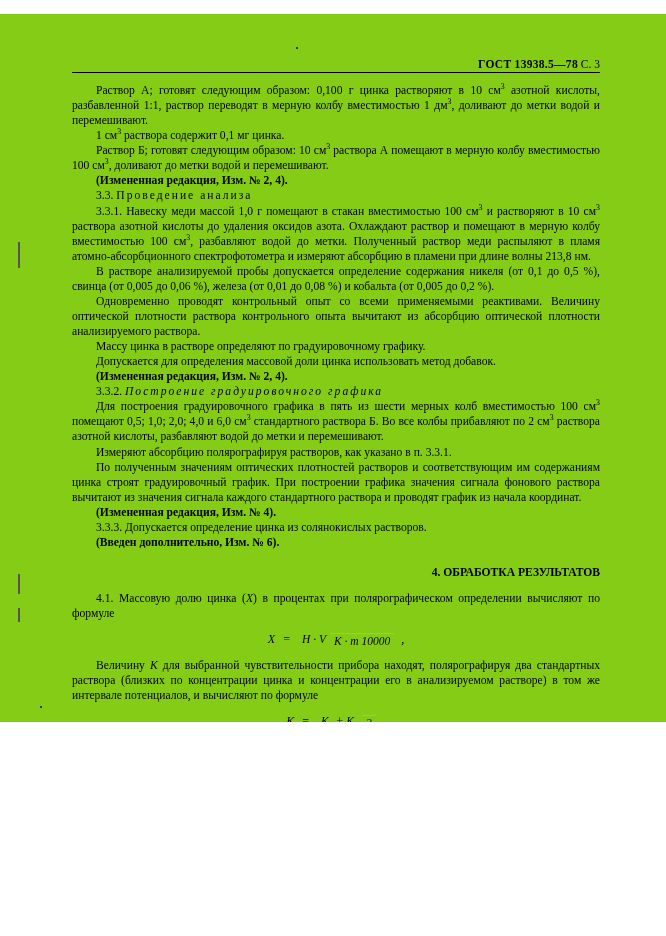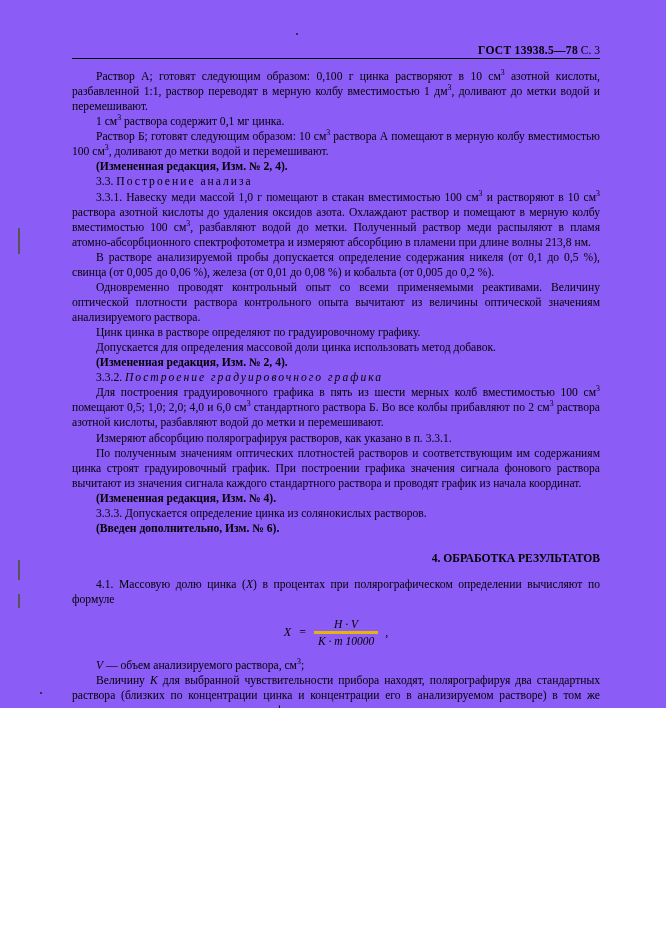--- a/index.html
+++ b/index.html
@@ -4,24 +4,25 @@
 <style>
   html, body {
     margin: 0;
     padding: 0;
     background: #ffffff;
   }
   .page {
     position: relative;
     width: 666px;
     height: 708px;
-    background: #8b5cf6;
+    background: #84cc16;
     font-family: "Liberation Serif", serif;
     color: #000000;
     overflow: hidden;
+    margin-top: 14px;
   }
   .content {
     position: absolute;
     left: 72px;
     top: 44px;
     width: 528px;
   }
   .header-line {
     text-align: right;
     font-size: 11.5px;
@@ -75,31 +76,30 @@
   .formula {
     display: flex;
     justify-content: center;
     align-items: center;
     margin: 11px 0 11px 0;
     font-family: "Liberation Serif", serif;
     font-size: 12px;
   }
   .frac {
     display: inline-flex;
-    flex-direction: column;
     align-items: center;
     vertical-align: middle;
     margin: 0 4px;
   }
   .frac .num {
     padding: 0 4px 1px 4px;
     font-size: 11.5px;
   }
   .frac .den {
-    border-top: 3px solid #eab308;
+    border-top: 1px solid #eab308;
     padding: 1px 4px 0 4px;
     font-size: 11.5px;
   }
   .eqvar { font-style: italic; }
   .formula .lhs { font-style: italic; margin-right: 4px; }
   .formula .eq { margin: 0 4px; }
   .formula .comma { margin-left: 3px; }
 
   
   .tick {
@@ -158,27 +158,27 @@
     </div>
     <div class="rule"></div>
 
     <p class="ind">Раствор А; готовят следующим образом: 0,100 г цинка растворяют в 10 см<sup>3</sup> азотной кислоты, разбавленной 1:1, раствор переводят в мерную колбу вместимостью 1 дм<sup>3</sup>, доливают до метки водой и перемешивают.</p>
     <p class="ind">1 см<sup>3</sup> раствора содержит 0,1 мг цинка.</p>
     <p class="ind">Раствор Б; готовят следующим образом: 10 см<sup>3</sup> раствора А помещают в мерную колбу вместимостью 100 см<sup>3</sup>, доливают до метки водой и перемешивают.</p>
     <p class="ind bold">(Измененная редакция, Изм. № 2, 4).</p>
 
     <p class="ind">
       <span>3.3.</span>
-      <span class="sp">Построение анализа</span>
+      <span class="sp">Проведение анализа</span>
     </p>
 
     <p class="ind">3.3.1. Навеску меди массой 1,0 г помещают в стакан вместимостью 100 см<sup>3</sup> и растворяют в 10 см<sup>3</sup> раствора азотной кислоты до удаления оксидов азота. Охлаждают раствор и помещают в мерную колбу вместимостью 100 см<sup>3</sup>, разбавляют водой до метки. Полученный раствор меди распыляют в пламя атомно-абсорбционного спектрофотометра и измеряют абсорбцию в пламени при длине волны 213,8 нм.</p>
     <p class="ind">В растворе анализируемой пробы допускается определение содержания никеля (от 0,1 до 0,5 %), свинца (от 0,005 до 0,06 %), железа (от 0,01 до 0,08 %) и кобальта (от 0,005 до 0,2 %).</p>
-    <p class="ind">Одновременно проводят контрольный опыт со всеми применяемыми реактивами. Величину оптической плотности раствора контрольного опыта вычитают из величины оптической значениям анализируемого раствора.</p>
-    <p class="ind">Цинк цинка в растворе определяют по градуировочному графику.</p>
+    <p class="ind">Одновременно проводят контрольный опыт со всеми применяемыми реактивами. Величину оптической плотности раствора контрольного опыта вычитают из абсорбцию оптической плотности анализируемого раствора.</p>
+    <p class="ind">Массу цинка в растворе определяют по градуировочному графику.</p>
     <p class="ind">Допускается для определения массовой доли цинка использовать метод добавок.</p>
     <p class="ind bold">(Измененная редакция, Изм. № 2, 4).</p>
 
     <p class="ind">
       <span>3.3.2.</span>
       <span class="ital sp">Построение градуировочного графика</span>
     </p>
 
     <p class="ind">Для построения градуировочного графика в пять из шести мерных колб вместимостью 100 см<sup>3</sup> помещают 0,5; 1,0; 2,0; 4,0 и 6,0 см<sup>3</sup> стандартного раствора Б. Во все колбы прибавляют по 2 см<sup>3</sup> раствора азотной кислоты, разбавляют водой до метки и перемешивают.</p>
     <p class="ind">Измеряют абсорбцию полярографируя растворов, как указано в п. 3.3.1.</p>
@@ -194,21 +194,20 @@
     <div class="formula">
       <span class="lhs">X</span>
       <span class="eq">=</span>
       <span class="frac">
         <span class="num eqvar">H · V</span>
         <span class="den eqvar">K · m   10000</span>
       </span>
       <span class="comma">,</span>
     </div>
 
-    <p class="noind" style="text-indent:24px;"><i>V</i> — объем анализируемого раствора, см<sup>3</sup>;</p>
     <p class="ind">Величину <i>K</i> для выбранной чувствительности прибора находят, полярографируя два стандартных раствора (близких по концентрации цинка и концентрации его в анализируемом растворе) в том же интервале потенциалов, и вычисляют по формуле</p>
 
     <div class="formula">
       <span class="lhs">K</span>
       <span class="eq">=</span>
       <span class="frac">
         <span class="num eqvar">K₁ + K₂</span>
         <span class="den eqvar">2</span>
       </span>
       <span class="comma">,</span>

